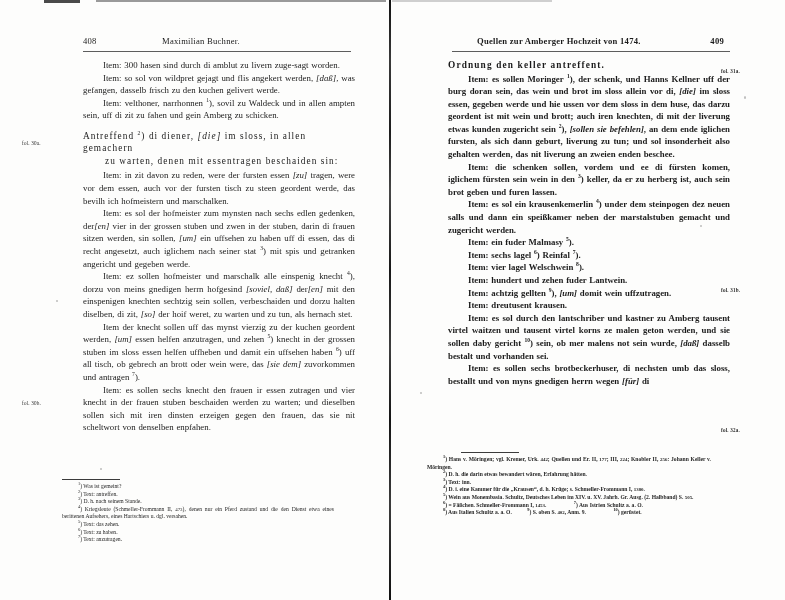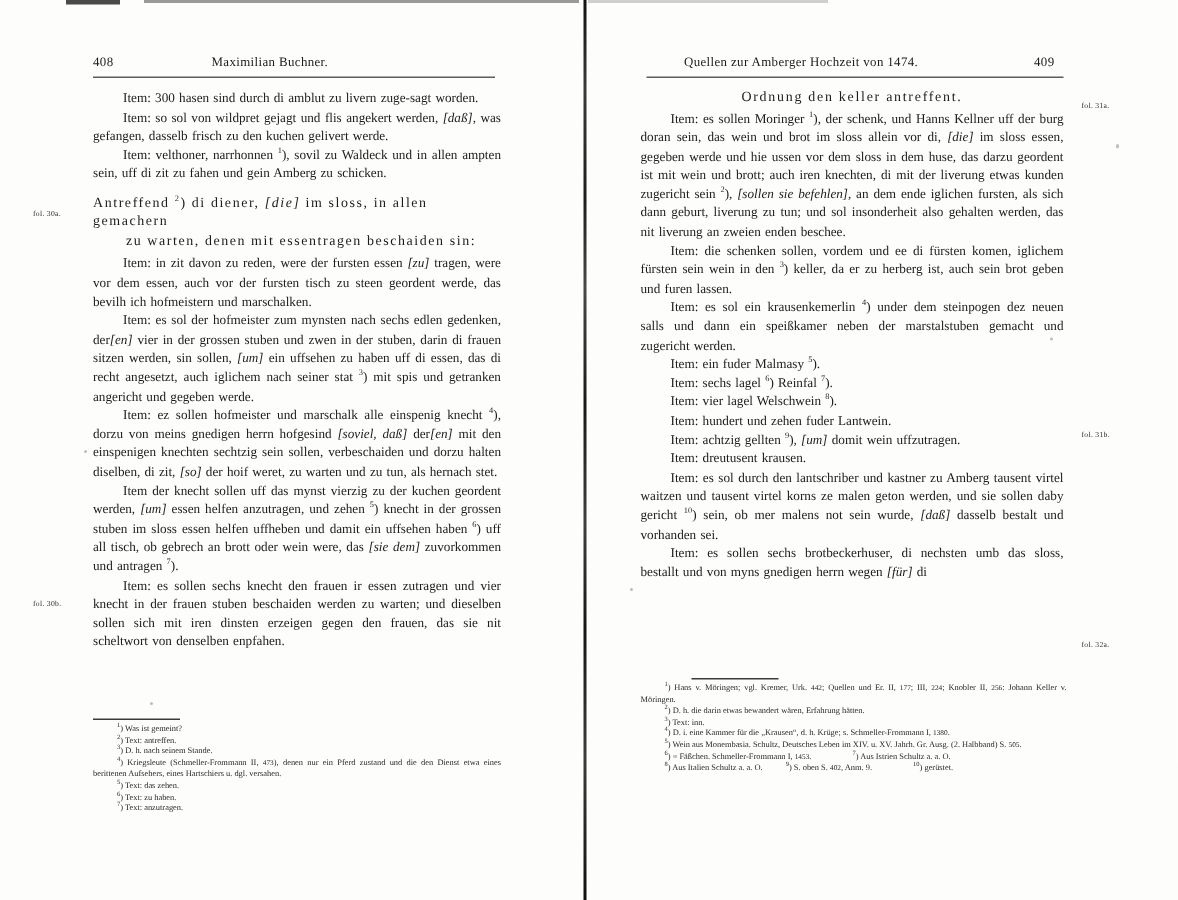--- a/index.html
+++ b/index.html
@@ -53,25 +53,26 @@
        #111 0%, #3a3a3a 10%, #1d1d1d 22%, #484848 32%,
        #181818 45%, #3f3f3f 58%, #151515 70%, #3c3c3c 84%, #101010 100%);
   }
 
   .page {
     position: absolute;
     top: 0;
     height: 600px;
   }
   .page-left  { left: 0px;   width: 389px; }
-  .page-right { left: 391px; width: 394px; }
+  .page-right { left: 391px; width: 394px; font-weight: bold; }
 
   .page-body {
     position: absolute;
     top: 36px;
+    margin-left: 21px;
   }
   .page-left .page-body  { left: 62px;  width: 272px; }
   .page-right .page-body { left: 36px;  width: 282px; }
 
   
   .runhead {
     position: relative;
     height: 14px;
     font-size: 8.6px;
     letter-spacing: 0.25px;
@@ -94,21 +95,21 @@
     height: 0;
     border-top: 1px solid #5d5d5d;
     margin-top: 1px;
     margin-bottom: 7px;
   }
   .page-left .headrule { width: 268px; }
   .page-right .headrule { width: 278px; margin-left: 4px; }
 
   
   .section-head {
-    text-align: center;
+    text-align: left;
     font-size: 9.3px;
     letter-spacing: 1.15px;
     margin: 7px 0 1px 0;
     line-height: 12.5px;
   }
   .section-head.left-head {
     text-align: left;
     text-indent: 0;
     letter-spacing: 1.05px;
     margin: 8px 0 2px 0;

